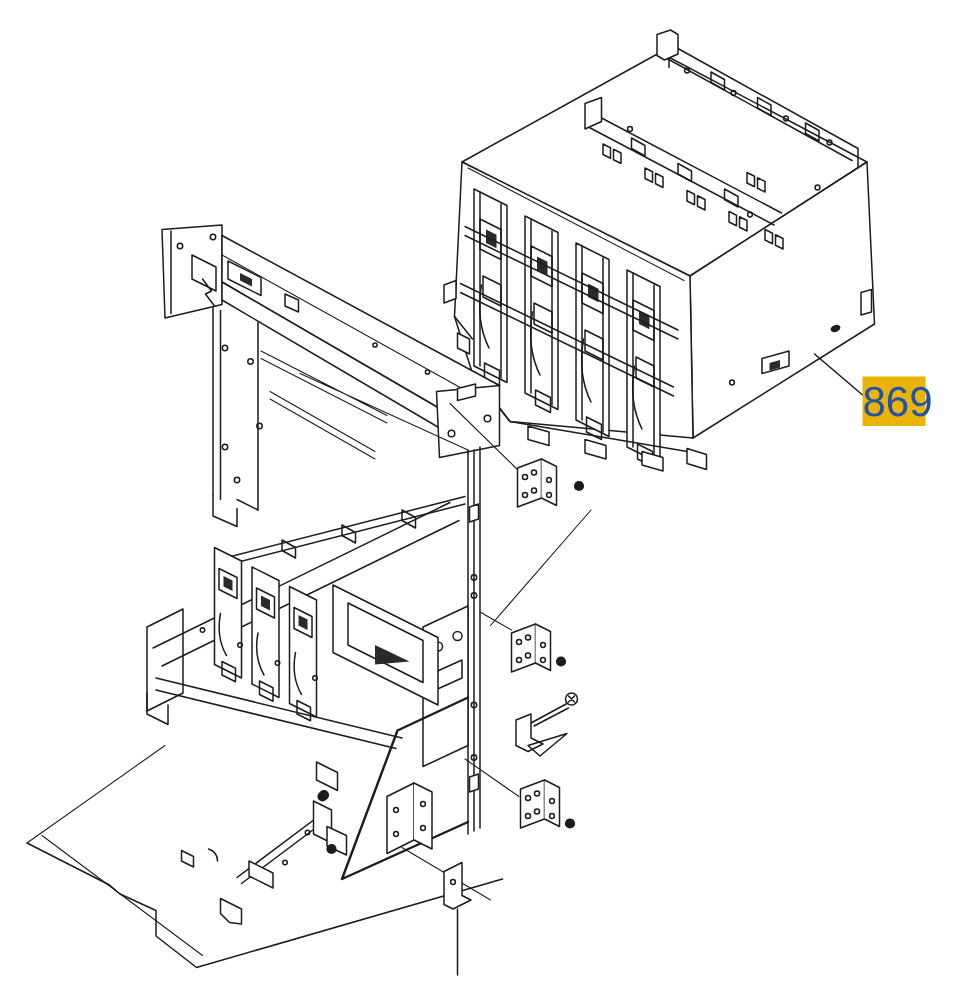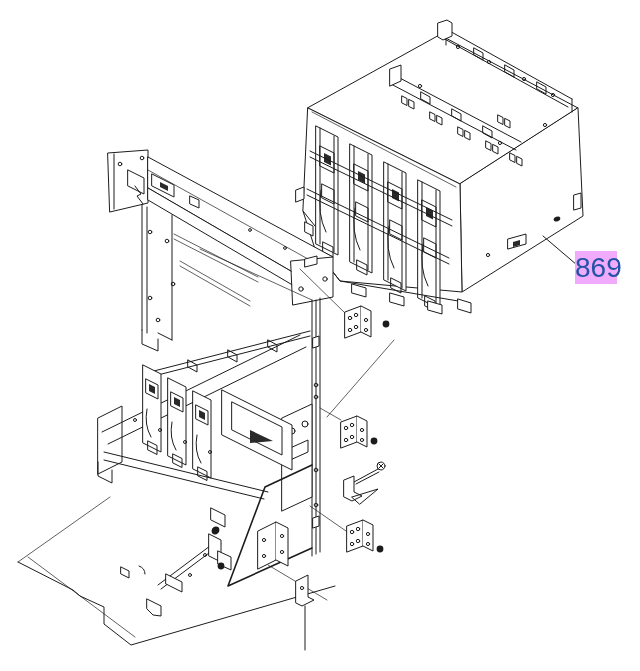--- a/index.html
+++ b/index.html
@@ -16,21 +16,21 @@
     stroke:#1c1c1c;stroke-width:1;fill:none;
     stroke-linejoin:round;stroke-linecap:round;
   }
   svg .face{fill:#ffffff;}
   svg .dark{fill:#2a2a2a;stroke:none;}
   svg .blk{fill:#1c1c1c;stroke:none;}
   svg .thin{stroke-width:0.7;}
   svg .thick{stroke-width:1.6;}
   .callout{
     position:absolute;left:575px;top:251px;width:42px;height:33px;
-    background:#f0abfc;color:#2453a6;
+    background:#eab308;color:#2453a6;
     font-size:28px;line-height:33px;text-align:left;
     letter-spacing:0px;user-select:none;cursor:pointer;
   }
 </style>
 </head>
 <body>
 
 <div class="canvas">
 
   <svg class="drawing" width="640" height="671" viewBox="0 0 640 671">

